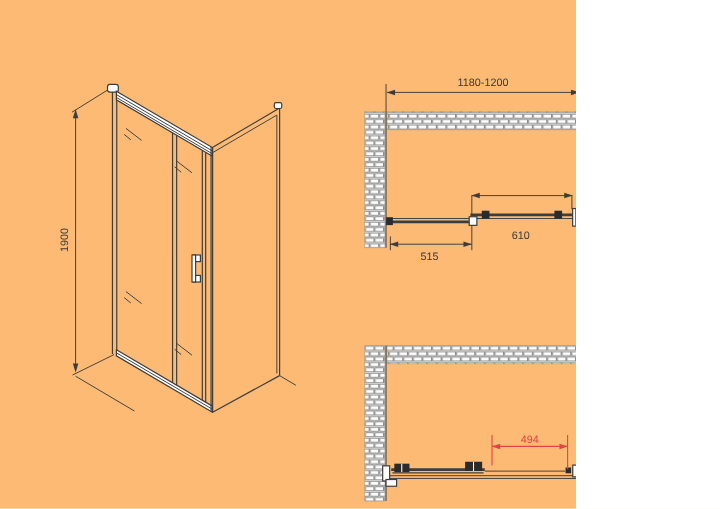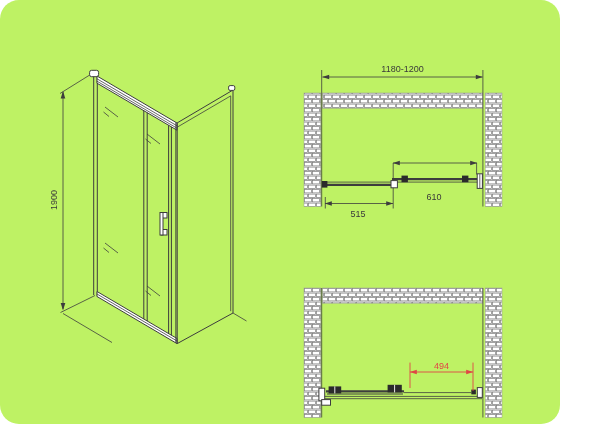--- a/index.html
+++ b/index.html
@@ -1,17 +1,17 @@
 <!DOCTYPE html>
 <html><head>
 <meta charset="utf-8">
 <style>
   html,body{margin:0;padding:0;background:#ffffff;}
-  .canvas{position:relative;width:560px;height:424px;background:#bef264;overflow:hidden;
-          font-family:"Liberation Sans",sans-serif;border-radius:19px;}
+  .canvas{position:relative;width:480px;height:424px;background:#fdba74;overflow:hidden;
+          font-family:"Liberation Sans",sans-serif;}
   svg{position:absolute;inset:0;display:block;}
   text{font-family:"Liberation Sans",sans-serif;font-size:9px;fill:#3a3a3a;}
   .ln{stroke:#3d3d3d;stroke-width:1;fill:none;}
   .thin{stroke:#3d3d3d;stroke-width:0.8;fill:none;}
   .thick{stroke:#3d3d3d;stroke-width:2.3;fill:none;}
   .fillw{fill:#ffffff;stroke:#3d3d3d;stroke-width:1;}
   .dark{fill:#2b2b2b;stroke:none;}
   .arr{fill:#3d3d3d;stroke:none;}
   .red-ln{stroke:#e04545;stroke-width:0.9;fill:none;}
   .red-arr{fill:#e04545;stroke:none;}

